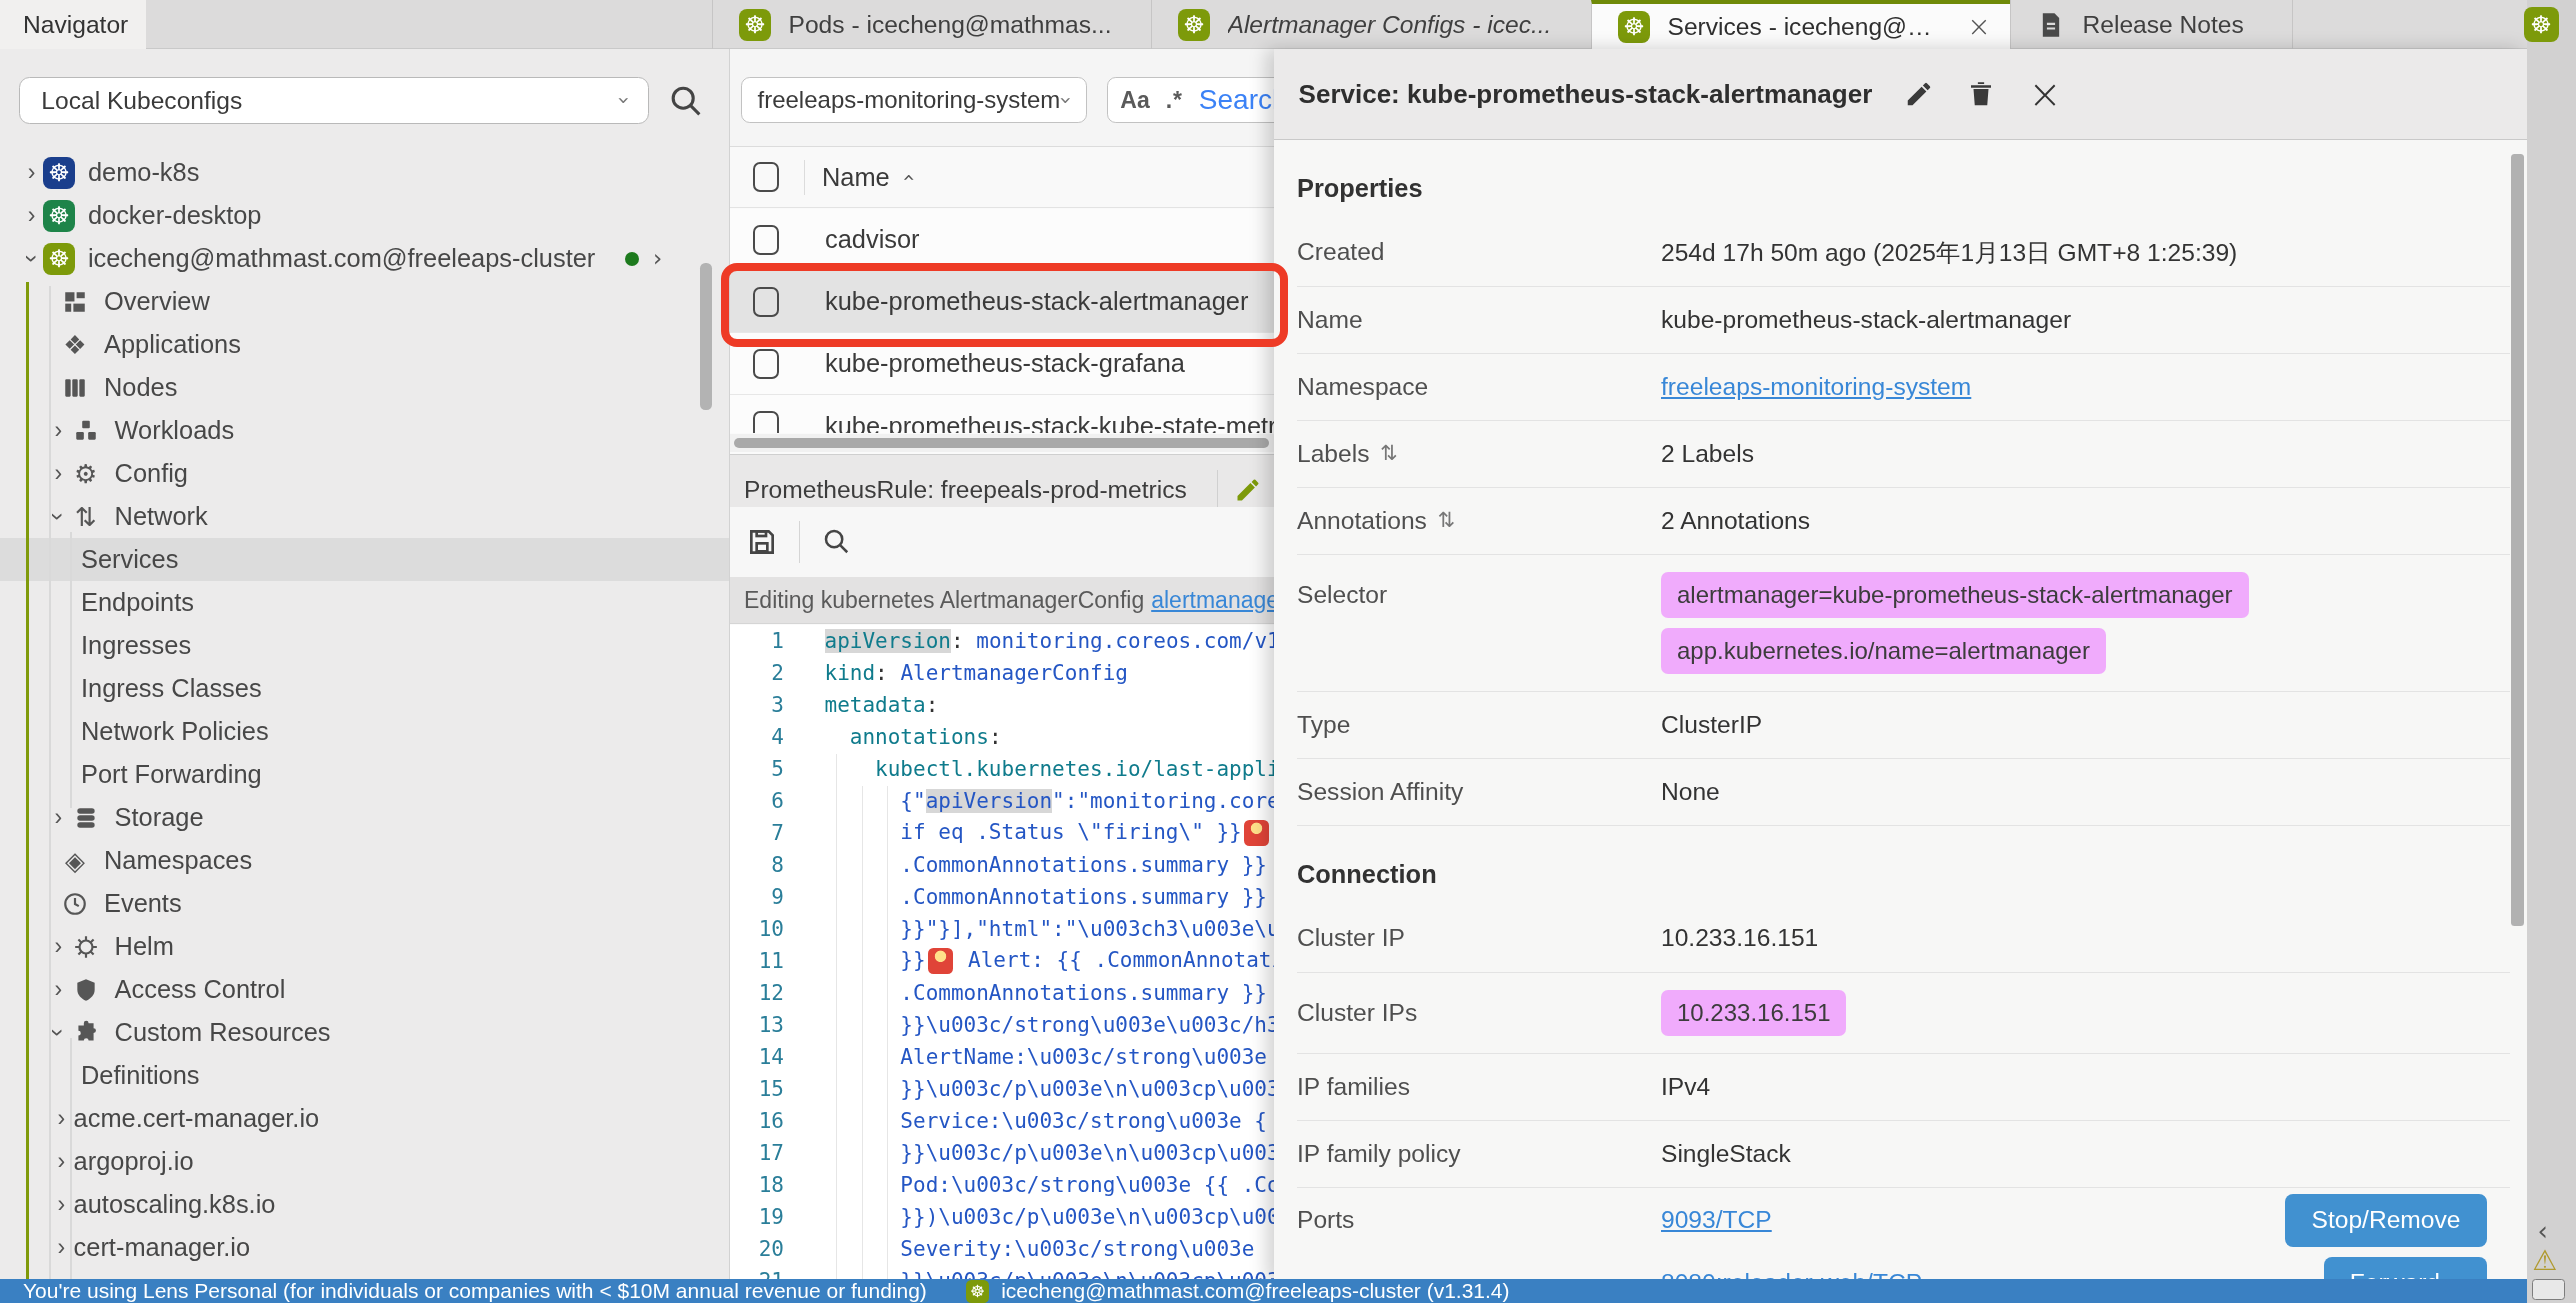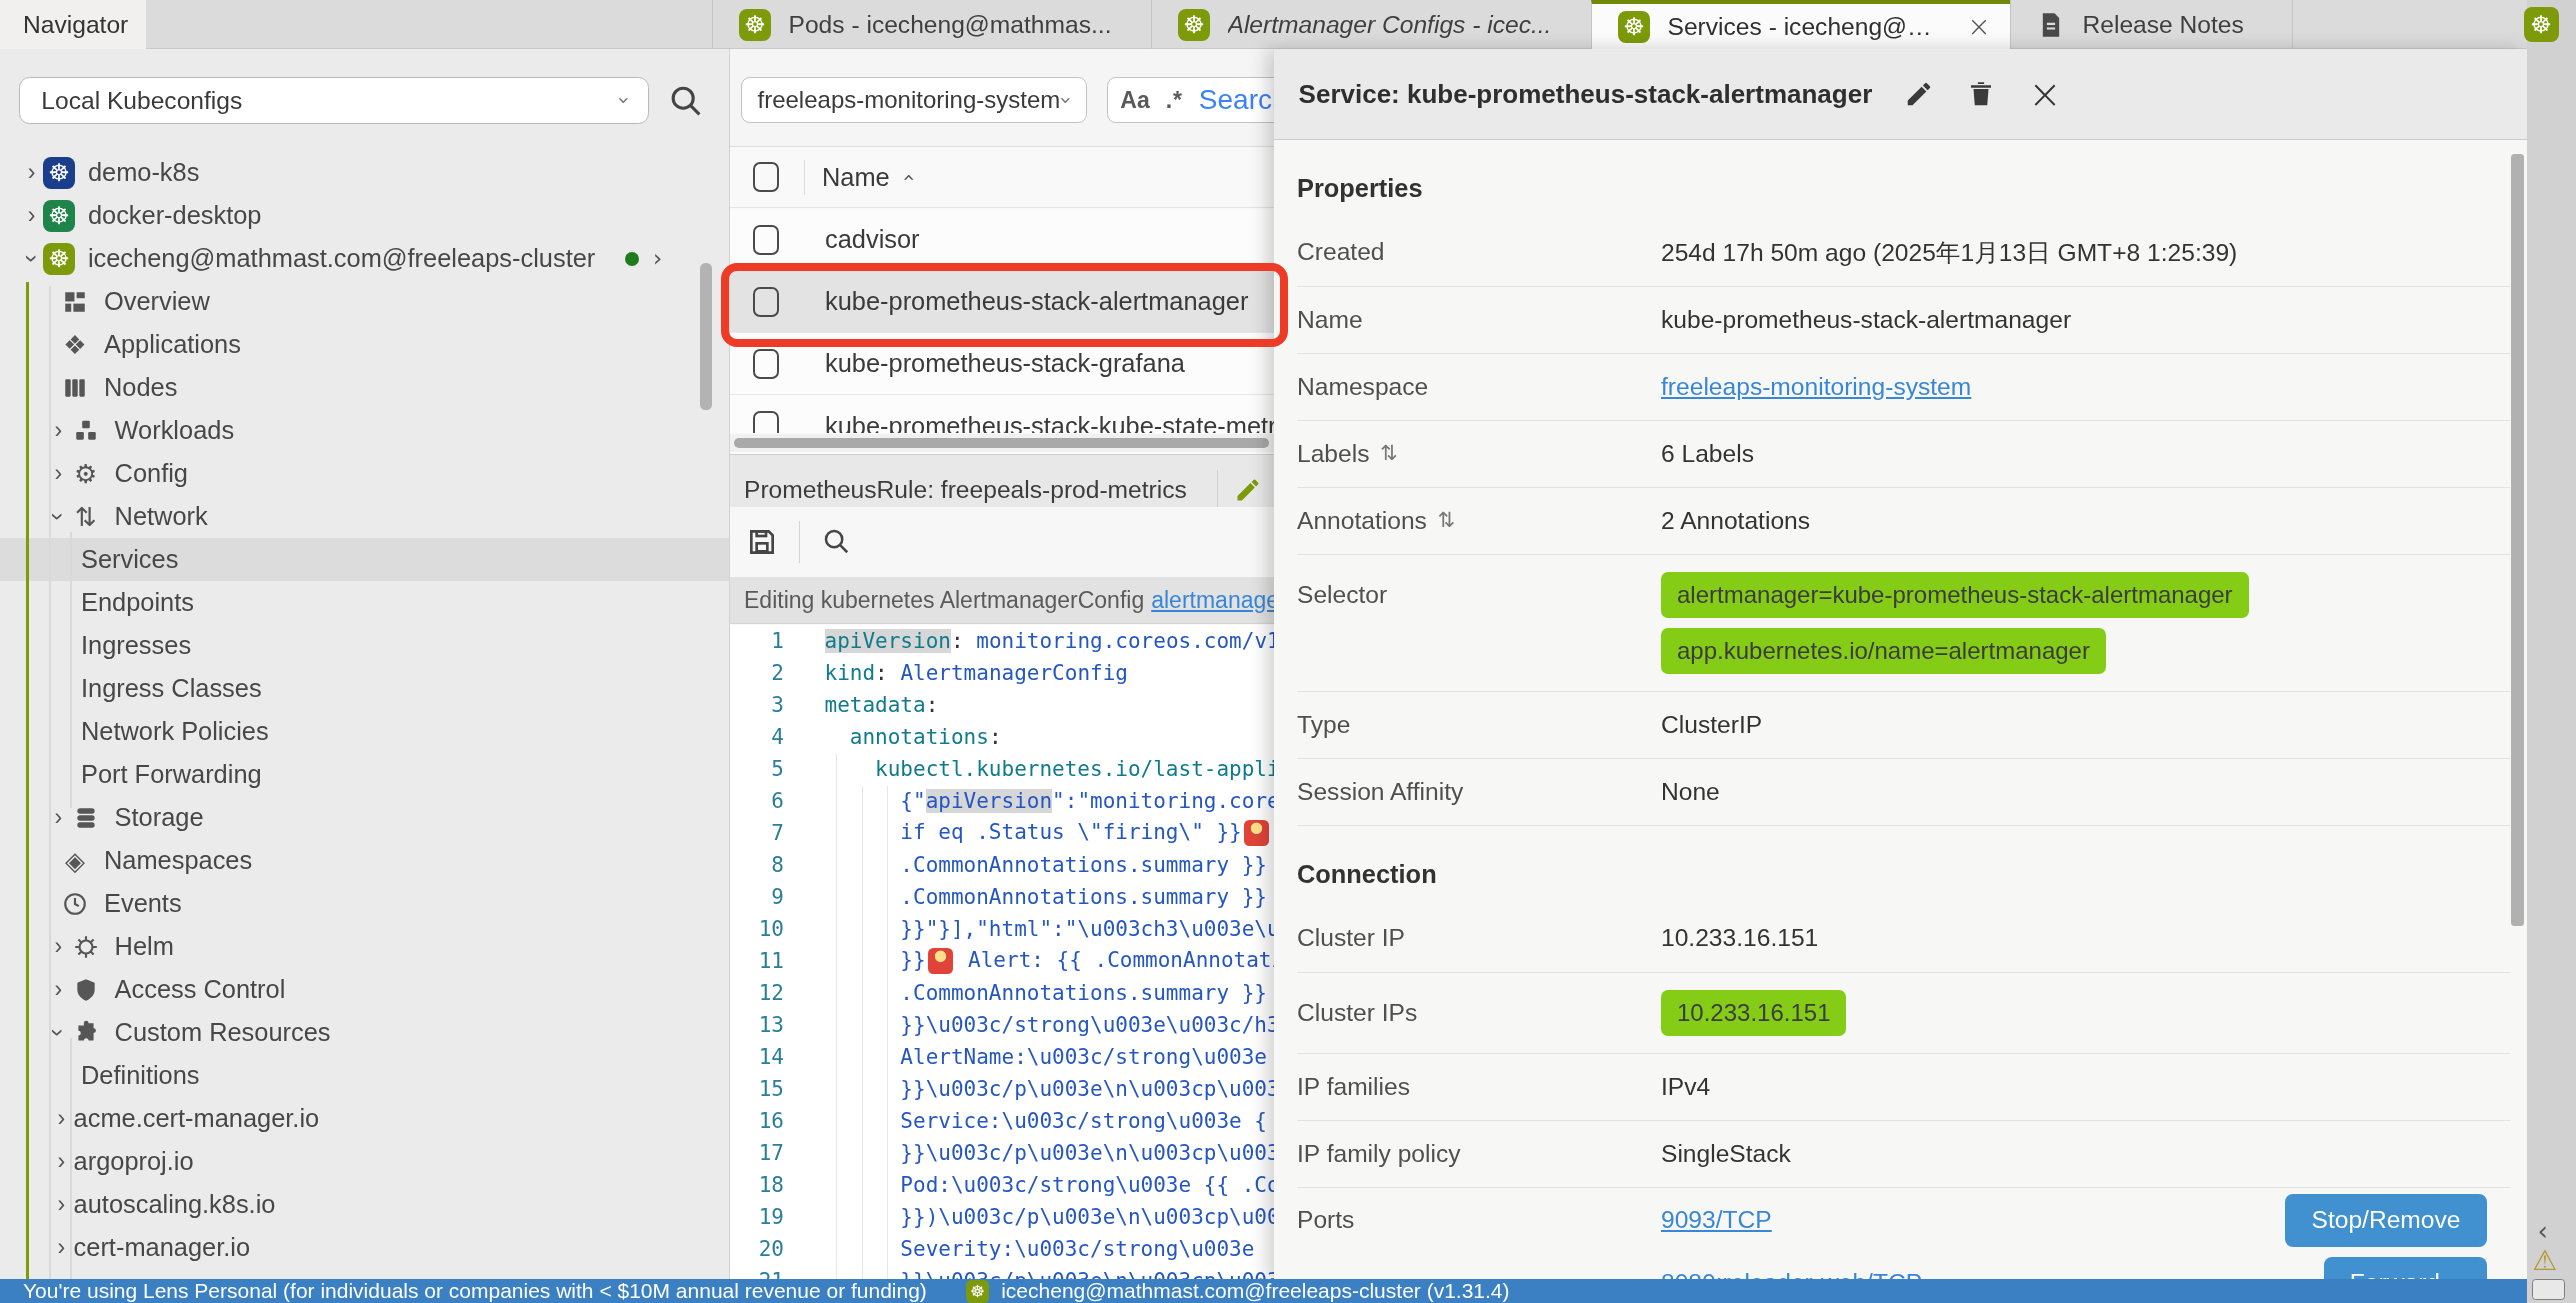--- a/index.html
+++ b/index.html
@@ -106,21 +106,21 @@
   .d-body{position:absolute;left:0;top:91px;right:17.5px;bottom:0;padding-left:23px;overflow:hidden;}
   .d-sec-h{height:61px;display:flex;align-items:center;font-size:25.4px;font-weight:bold;color:#323232;margin-top:17.5px;}
   .d-sec{border-bottom:1.8px solid #e3e3e3;}
   .d-sec:last-child{border-bottom:none;}
   .d-row{display:flex;align-items:center;min-height:67px;font-size:24.6px;border-top:1.8px solid #e3e3e3;position:relative;box-sizing:border-box;}
   .d-row.first{border-top:none;}
   .d-label{width:364px;color:#4f4f4f;flex:none;display:flex;align-items:center;gap:10.5px;}
   .d-label .sort2{color:#777;font-size:21px;font-family:"DejaVu Sans",sans-serif;}
   .d-value{color:#333;}
   .d-row .link{color:#3887d7;text-decoration:underline;}
-  .badge{background:#84cc16;border-radius:7px;padding:8.8px 16px;font-size:24px;color:#3c3c3c;width:max-content;}
+  .badge{background:#f0abfc;border-radius:7px;padding:8.8px 16px;font-size:24px;color:#3c3c3c;width:max-content;}
   .badges{display:flex;flex-direction:column;gap:10.5px;padding:17.5px 0;}
   .d-row.vtop{align-items:flex-start;}
   .d-row.vtop .d-label{padding-top:17.5px;height:46px;}
   .d-row.ports .d-label{padding-top:0;height:63px;}
   .portcol{display:flex;flex-direction:column;flex:1;}
   .ports-line{height:63px;display:flex;align-items:center;position:relative;width:100%;}
   .btn{position:absolute;right:23px;top:5.3px;height:53px;background:#4191d0;color:#fff;border-radius:8px;font-size:24.6px;
     display:flex;align-items:center;justify-content:center;padding:0 26px;box-sizing:border-box;white-space:nowrap;}
   .d-scroll{position:absolute;right:3.5px;top:105px;width:12.3px;height:772px;background:#b1b1b1;border-radius:3.5px;}
 
@@ -582,21 +582,21 @@
             <span class="d-label">
               <span>Namespace</span>
             </span>
             <span class="d-value link">freeleaps-monitoring-system</span>
           </div>
           <div class="d-row">
             <span class="d-label">
               <span>Labels</span>
               <span class="sort2 uicon">⇅</span>
             </span>
-            <span class="d-value">6 Labels</span>
+            <span class="d-value">2 Labels</span>
           </div>
           <div class="d-row">
             <span class="d-label">
               <span>Annotations</span>
               <span class="sort2 uicon">⇅</span>
             </span>
             <span class="d-value">2 Annotations</span>
           </div>
           <div class="d-row vtop">
             <span class="d-label">

